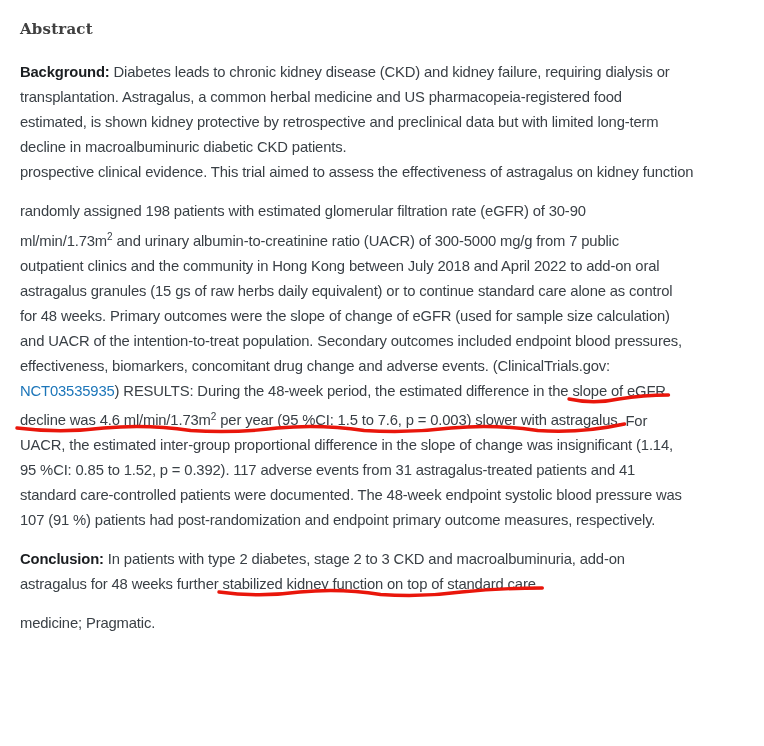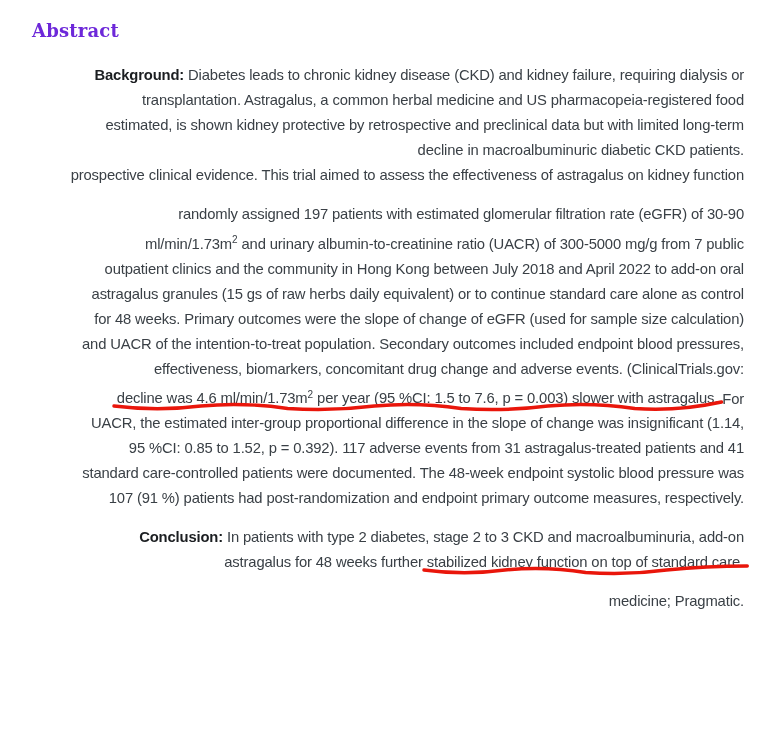--- a/index.html
+++ b/index.html
@@ -6,24 +6,24 @@
   body{
     width:764px;height:746px;box-sizing:border-box;
     background:#ffffff;overflow:hidden;
     padding:14px 20px 0 20px;
     font-family:"Liberation Sans", sans-serif;
     color:#3a4046;
     -webkit-font-smoothing:antialiased;
   }
   h2.abstract-heading{
     font-family:"DejaVu Serif","Liberation Serif",serif;
-    font-size:18px;font-weight:700;color:#6d28d9;
-    margin:6px 0 22px 12px;letter-spacing:.2px;
+    font-size:15px;font-weight:700;color:#404040;
+    margin:6px 0 22px 0;letter-spacing:.2px;
   }
-  .par{margin:0 0 14px 0;text-align:right;}
+  .par{margin:0 0 14px 0;}
   .line{
     display:block;white-space:nowrap;
     font-size:14.8px;line-height:25px;letter-spacing:-0.15px;
   }
   .lbl{font-weight:700;color:#1b1e21;}
   .txt{color:#3a4046;}
   a.lnk{color:var(--link,#1b75b9);text-decoration:none;cursor:pointer;}
   .sup{font-size:10px;vertical-align:5.5px;letter-spacing:0;}
   .redu{position:relative;}
   .redu > svg{
@@ -38,27 +38,30 @@
   <h2 class="abstract-heading">Abstract</h2>
   <div id="abstract-body">
       <div class="par">
         <div class="line"><span class="lbl">Background: </span><span class="txt">Diabetes leads to chronic kidney disease (CKD) and kidney failure, requiring dialysis or</span></div>
         <div class="line"><span class="txt">transplantation. Astragalus, a common herbal medicine and US pharmacopeia-registered food</span></div>
         <div class="line"><span class="txt">estimated, is shown kidney protective by retrospective and preclinical data but with limited long-term</span></div>
         <div class="line"><span class="txt">decline in macroalbuminuric diabetic CKD patients.</span></div>
         <div class="line"><span class="txt">prospective clinical evidence. This trial aimed to assess the effectiveness of astragalus on kidney function</span></div>
       </div>
       <div class="par">
-        <div class="line"><span class="txt">randomly assigned 197 patients with estimated glomerular filtration rate (eGFR) of 30-90</span></div>
+        <div class="line"><span class="txt">randomly assigned 198 patients with estimated glomerular filtration rate (eGFR) of 30-90</span></div>
         <div class="line"><span class="txt">ml/min/1.73m</span><span class="sup">2</span><span class="txt"> and urinary albumin-to-creatinine ratio (UACR) of 300-5000 mg/g from 7 public</span></div>
         <div class="line"><span class="txt">outpatient clinics and the community in Hong Kong between July 2018 and April 2022 to add-on oral</span></div>
         <div class="line"><span class="txt">astragalus granules (15 gs of raw herbs daily equivalent) or to continue standard care alone as control</span></div>
         <div class="line"><span class="txt">for 48 weeks. Primary outcomes were the slope of change of eGFR (used for sample size calculation)</span></div>
         <div class="line"><span class="txt">and UACR of the intention-to-treat population. Secondary outcomes included endpoint blood pressures,</span></div>
         <div class="line"><span class="txt">effectiveness, biomarkers, concomitant drug change and adverse events. (ClinicalTrials.gov:</span></div>
+        <div class="line"><a class="lnk" href="#">NCT03535935</a><span class="txt">) RESULTS: During the 48-week period, the estimated difference in the </span><span class="redu"><span class="txt">slope of eGFR</span><svg viewBox="0 0 101.453125 16" preserveAspectRatio="none" style="width: 101.453px;">
+              <path d="M 1 7 Q 25.9 12.5 50.7 7.0 Q 75.6 3.0 100.5 3.0" fill="none" stroke="#e9160b" stroke-width="3.4" stroke-linecap="round"></path>
+            </svg></span></div>
         <div class="line"><span class="redu"><span class="txt">decline was 4.6 ml/min/1.73m</span><span class="sup">2</span><span class="txt"> per year (95 %CI: 1.5 to 7.6, p = 0.003) slower with astragalus.</span><svg viewBox="0 0 609.46875 16" preserveAspectRatio="none" style="width: 609.469px;">
               <path d="M 1 7 Q 44.4 12.5 87.8 7.0 Q 131.2 3.0 174.6 9.5 Q 218.0 12.5 261.3 7.0 Q 304.7 3.0 348.1 9.5 Q 391.5 12.5 434.9 7.0 Q 478.3 3.0 521.7 9.5 Q 565.1 12.5 608.5 3.0" fill="none" stroke="#e9160b" stroke-width="3.4" stroke-linecap="round"></path>
             </svg></span><span class="txt"> For</span></div>
         <div class="line"><span class="txt">UACR, the estimated inter-group proportional difference in the slope of change was insignificant (1.14,</span></div>
         <div class="line"><span class="txt">95 %CI: 0.85 to 1.52, p = 0.392). 117 adverse events from 31 astragalus-treated patients and 41</span></div>
         <div class="line"><span class="txt">standard care-controlled patients were documented. The 48-week endpoint systolic blood pressure was</span></div>
         <div class="line"><span class="txt">107 (91 %) patients had post-randomization and endpoint primary outcome measures, respectively.</span></div>
       </div>
       <div class="par">
         <div class="line"><span class="lbl">Conclusion: </span><span class="txt">In patients with type 2 diabetes, stage 2 to 3 CKD and macroalbuminuria, add-on</span></div>

